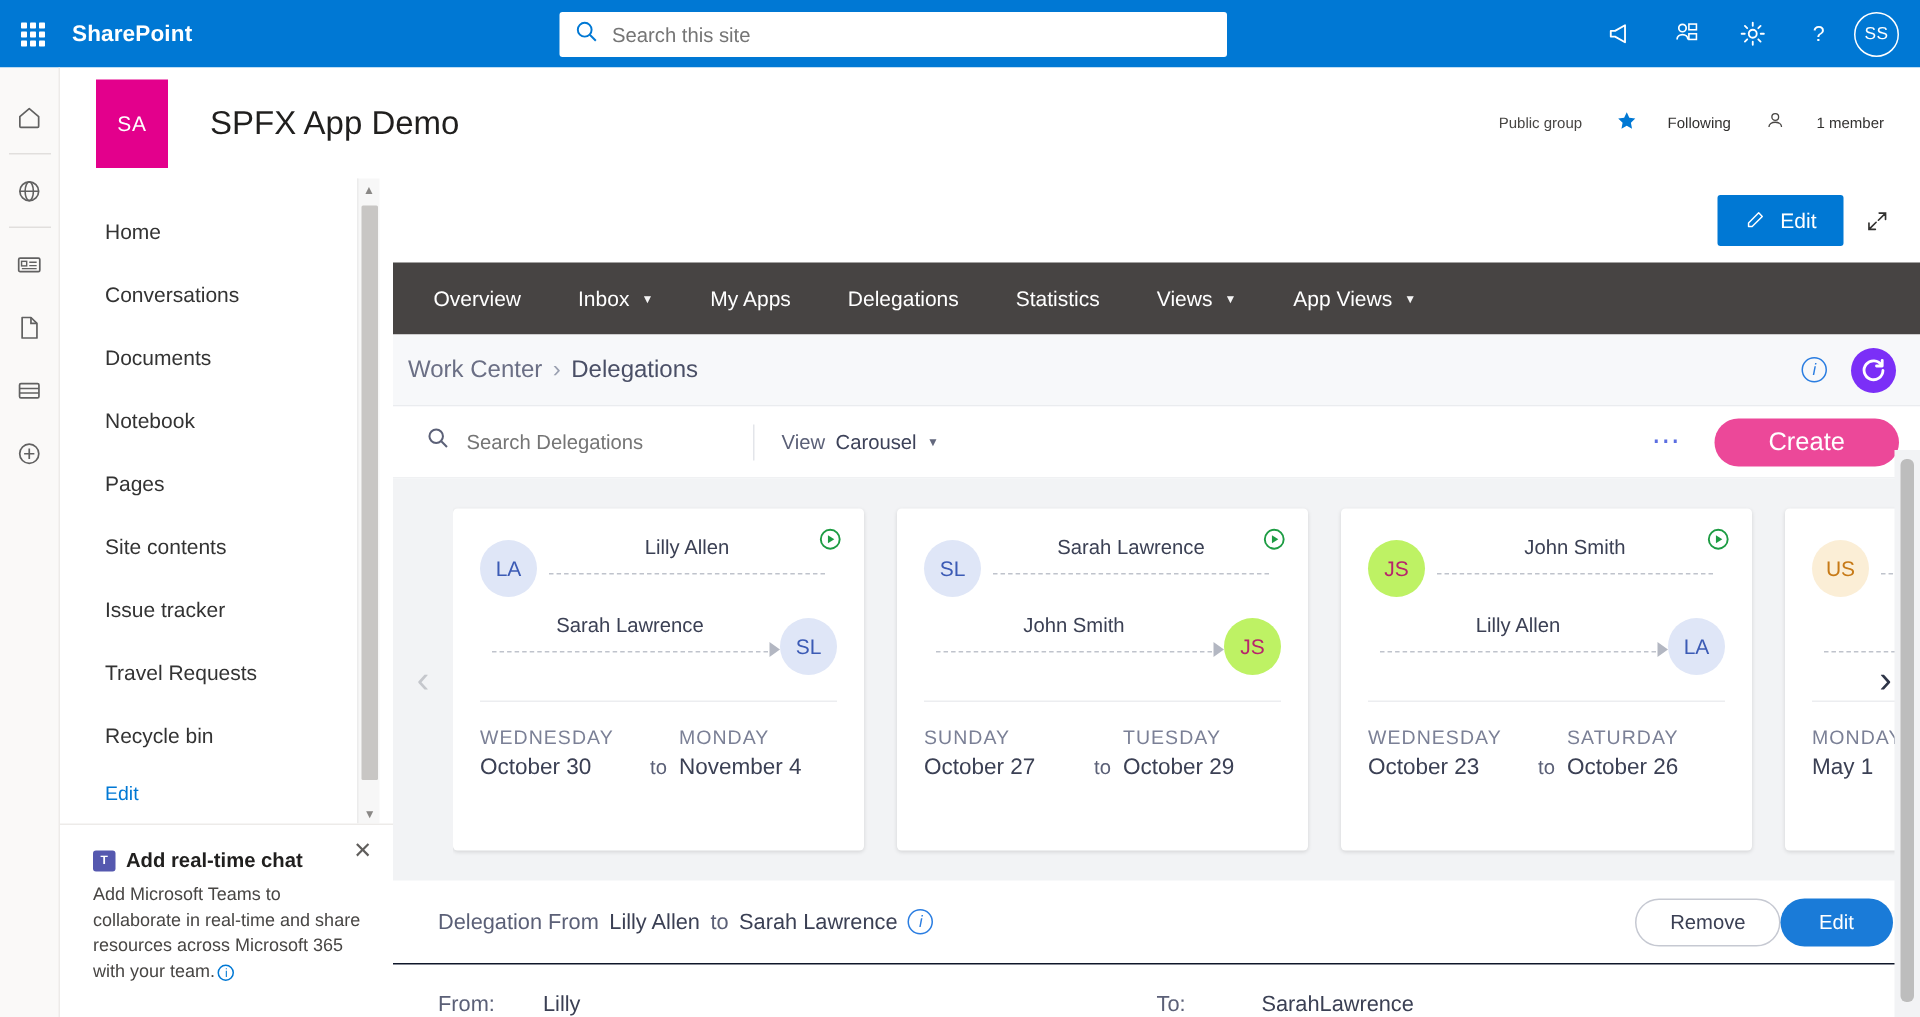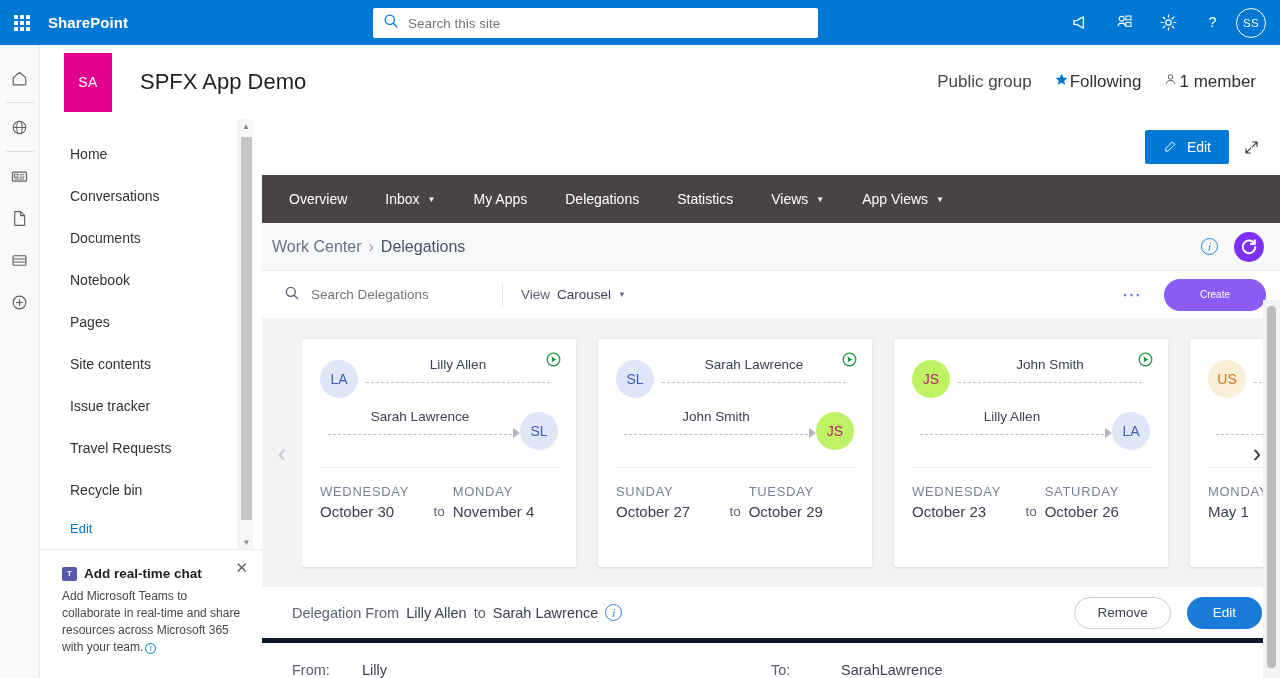--- a/index.html
+++ b/index.html
@@ -44,22 +44,22 @@
   
   .site-header {
     position: absolute; left: 40px; top: 45px; width: 1240px; height: 74px;
     background: #fff; display: flex; align-items: center; padding: 0 24px 0 24px;
   }
   .site-logo {
     width: 48px; height: 59px; color: #fff; display: flex; align-items: center; justify-content: center;
     font-size: 14px; letter-spacing: .5px; flex: 0 0 auto;
   }
   .site-title { font-size: 22px; color: #201f1e; margin-left: 28px; cursor: pointer; }
-  .site-meta { margin-left: auto; display: flex; align-items: center; gap: 22px; font-size: 17px; color: #323130; }
-  .site-meta .chip { display: flex; align-items: center; gap: 1px; cursor: pointer; }
+  .site-meta { margin-left: auto; display: flex; align-items: center; gap: 22px; font-size: 10px; color: #323130; }
+  .site-meta .chip { display: flex; align-items: center; gap: 20px; cursor: pointer; }
   .site-meta .static { cursor: default; color: #484644; }
   
   .leftnav {
     position: absolute; left: 40px; top: 119px; width: 222px; height: 430px;
     background: #fff; overflow: hidden;
   }
   .nav-list { padding-top: 14px; }
   .nav-item {
     height: 42px; display: flex; align-items: center; padding-left: 30px;
     font-size: 14px; color: #333; cursor: pointer;
@@ -122,22 +122,22 @@
   .tb-search input {
     border: 0; outline: 0; background: transparent; font-size: 13.5px; color: #4c1d95;
     font-family: "Liberation Sans", sans-serif; width: 100%;
   }
   .tb-divider { width: 1px; height: 24px; background: #e3e5ea; margin: 0 18px 0 8px; }
   .tb-view { display: flex; align-items: center; gap: 7px; font-size: 13.5px; color: #5b6077; cursor: pointer; }
   .tb-view b { font-weight: normal; color: #3d4259; }
   .tb-right { margin-left: auto; display: flex; align-items: center; gap: 16px; }
   .ellipsis { color: #5b6ee1; font-size: 19px; letter-spacing: 1px; cursor: pointer; line-height: 10px; padding: 0 6px; }
   .create-btn {
-    background: #8b5cf6; color: #fff; border: 0; border-radius: 16px; height: 32px; padding: 0 36px;
-    font-size: 10px; font-family: "Liberation Sans", sans-serif; cursor: pointer;
+    background: #ec4899; color: #fff; border: 0; border-radius: 16px; height: 32px; padding: 0 36px;
+    font-size: 17px; font-family: "Liberation Sans", sans-serif; cursor: pointer;
   }
   
   .carousel { position: relative; height: 268px; background: #f2f3f5; display: flex; align-items: center; }
   .car-arrow {
     width: 40px; flex: 0 0 auto; display: flex; align-items: center; justify-content: center; cursor: pointer;
   }
   .car-arrow.left { color: #c5c7cc; font-size: 25px; }
   .car-arrow.right { position: absolute; right: 0; top: 0; bottom: 0; color: #2e3548; font-size: 25px; z-index: 3; width: 46px; }
   .car-track { display: flex; gap: 22px; padding: 20px 0; flex: 1 1 auto; overflow: hidden; }
   .dcard {
@@ -164,25 +164,25 @@
     position: absolute; top: 16px; right: 0; width: 0; height: 0;
     border-left: 7px solid #b3b7c2; border-top: 5px solid transparent; border-bottom: 5px solid transparent;
   }
   .card-sep { border-top: 1px solid #ecedf0; margin: 10px 0 0 0; }
   .dates { display: flex; align-items: center; padding-top: 16px; }
   .dbox { flex: 1 1 0; min-width: 0; }
   .dday { font-size: 13px; color: #7b8096; letter-spacing: .7px; margin-bottom: 4px; white-space: nowrap; }
   .ddate { font-size: 15px; color: #3b4054; white-space: nowrap; }
   .dto { font-size: 13.5px; color: #5b6077; padding: 0 8px; align-self: flex-end; margin-bottom: 1px; }
   
-  .detail-hdr { height: 56px; background: #fff; display: flex; align-items: center; padding: 0 18px 0 30px; border-bottom: 5px solid #0f172a; }
+  .detail-hdr { height: 56px; background: #fff; display: flex; align-items: center; padding: 0 18px 0 30px; border-bottom: 1px solid #0f172a; }
   .detail-title { font-size: 14.5px; color: #3b4054; display: flex; align-items: center; gap: 7px; }
   .detail-title .lnk { color: #3b4054; }
   .detail-title .lbl { color: #5b6077; }
-  .detail-actions { margin-left: auto; display: flex; align-items: center; gap: 16px; }
+  .detail-actions { margin-left: auto; display: flex; align-items: center; gap: 0; }
   .btn-remove {
     background: #fff; border: 1px solid #c6c9d2; border-radius: 16px; height: 32px; padding: 0 22px;
     font-size: 13.5px; color: #3b4054; cursor: pointer; font-family: "Liberation Sans", sans-serif;
   }
   .btn-edit2 {
     background: #1a7bd8; color: #fff; border: 0; border-radius: 16px; height: 32px; padding: 0 26px;
     font-size: 13.5px; cursor: pointer; font-family: "Liberation Sans", sans-serif;
   }
   .detail-row { display: flex; align-items: center; height: 54px; padding: 0 30px; font-size: 14.5px; }
   .dr-label { color: #5b6077; width: 70px; flex: 0 0 auto; }

